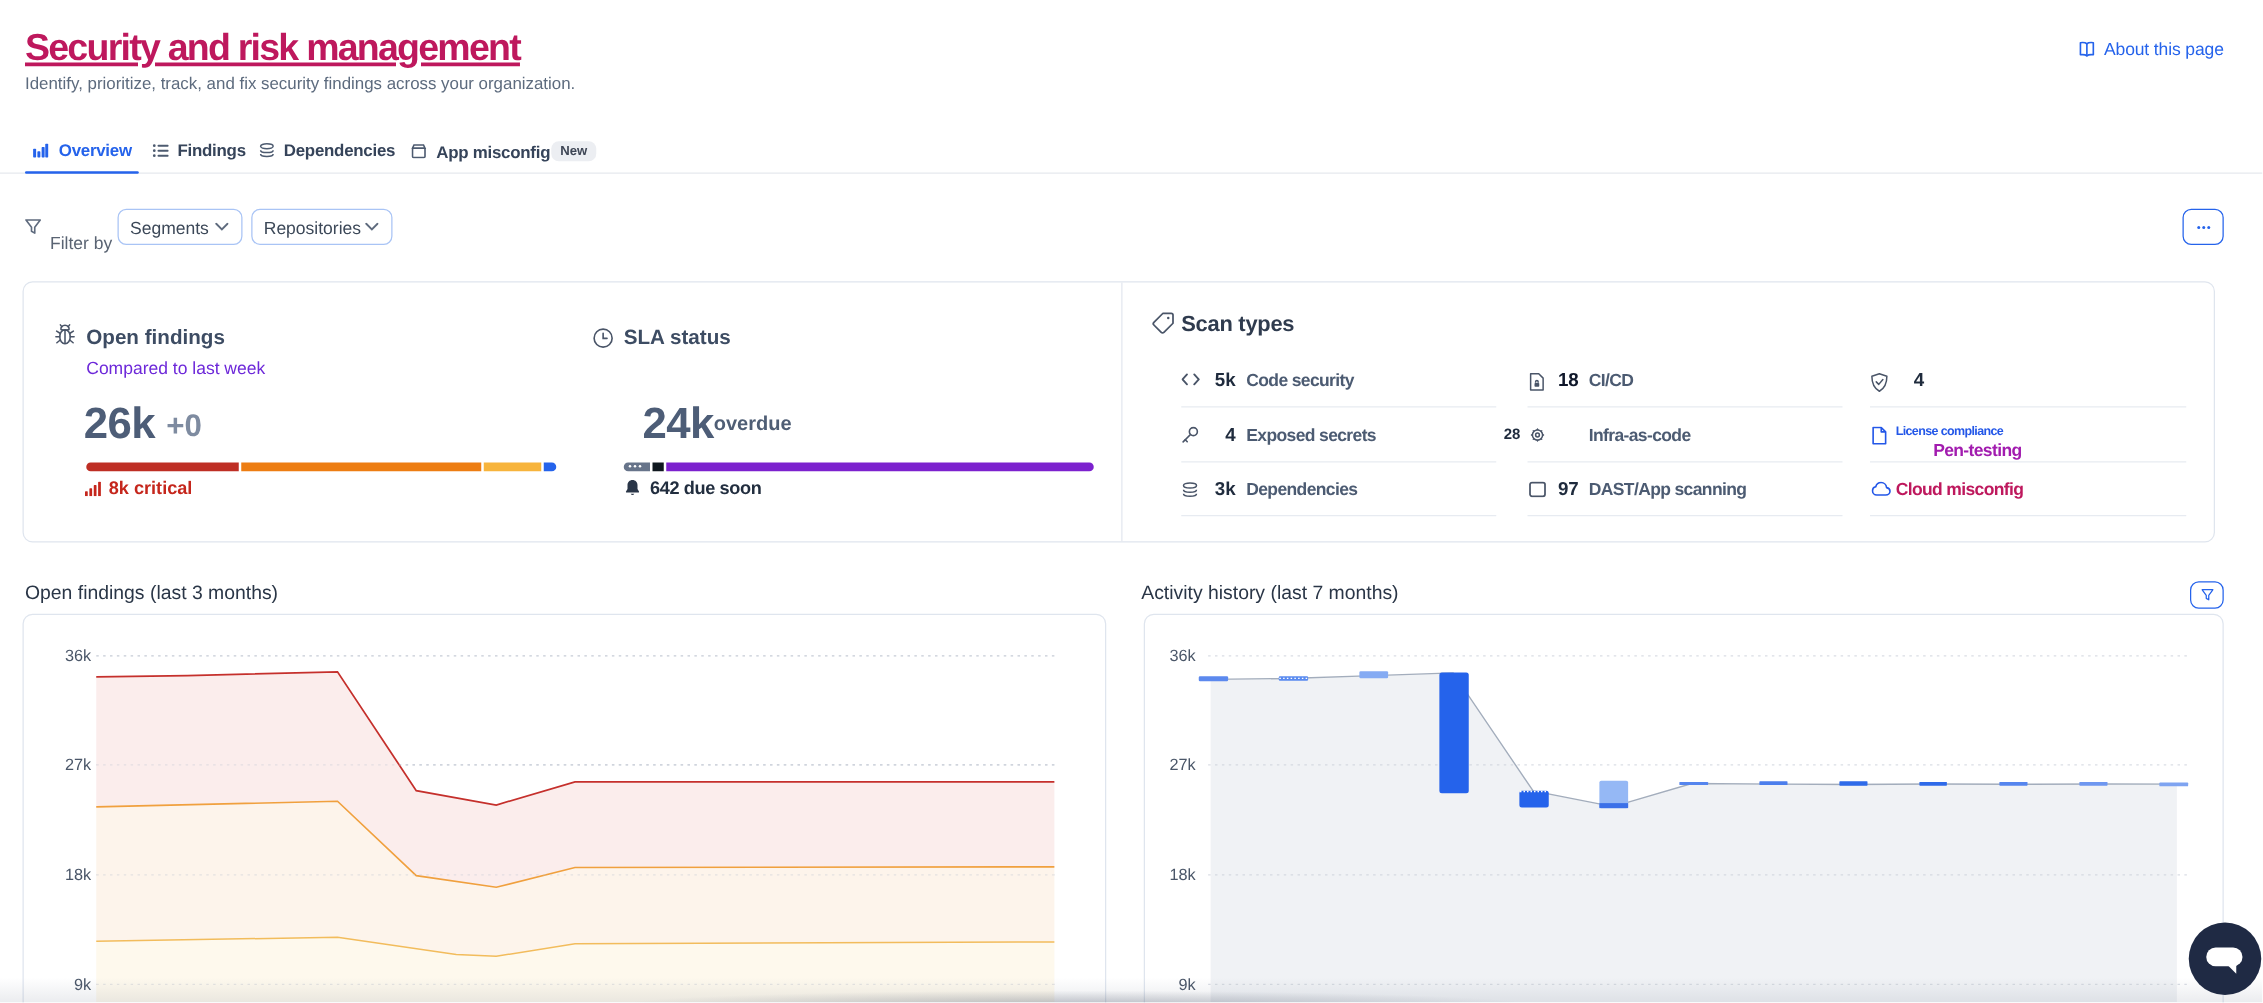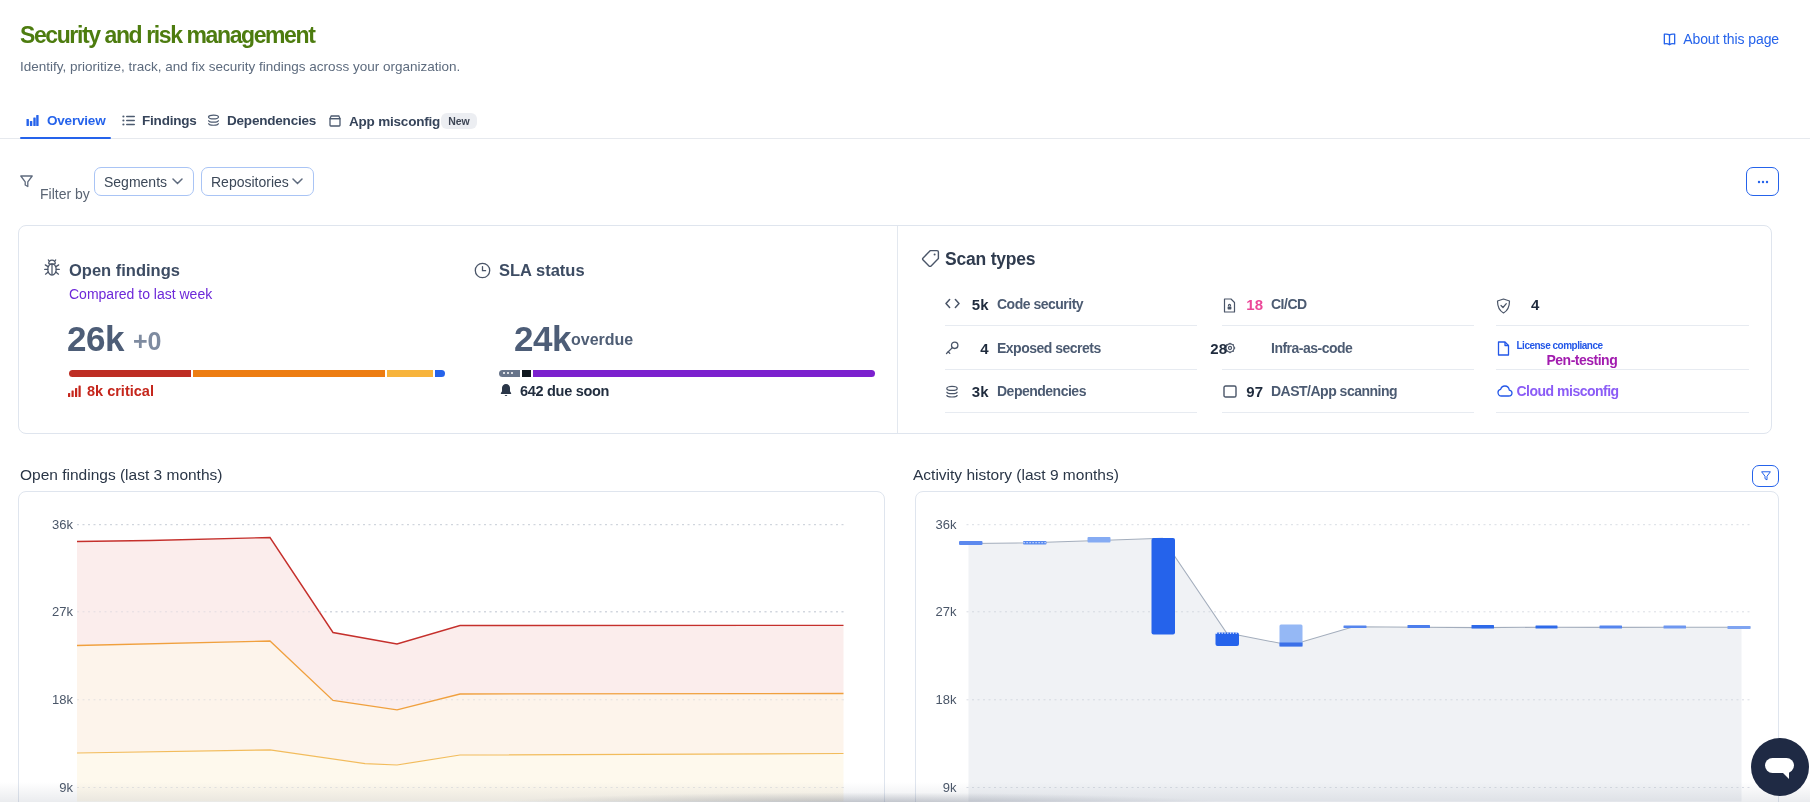--- a/index.html
+++ b/index.html
@@ -5,21 +5,21 @@
   * { margin:0; padding:0; box-sizing:border-box; }
   html,body { width:1810px; height:802px; background:#fff; overflow:hidden;
     font-family:"Liberation Sans", sans-serif; position:relative; }
   .abs { position:absolute; }
   .card { position:absolute; background:#fff; border:1px solid #DFE5EE; border-radius:8px; }
   svg { display:block; }
 </style>
 </head>
 <body>
 
-<div class="abs" style="left:20px; top:22px; font-size:23px; font-weight:700; color:#4d7c0f; letter-spacing:-1.4px;">Security and risk management</div>
+<div class="abs" style="left:20px; top:22px; font-size:30px; font-weight:700; color:#be185d; letter-spacing:-1.4px;text-decoration:underline;">Security and risk management</div>
 <div class="abs" style="left:20px; top:59px; font-size:13.5px; color:#5D6B7E;">Identify, prioritize, track, and fix security findings across your organization.</div>
 
 <div class="abs" style="right:31px; top:31px; display:flex; align-items:center; gap:6px; color:#2563EB; font-size:14px; letter-spacing:-0.1px;">
   <svg width="15" height="15" viewBox="0 0 16 16" fill="none" stroke="#2563EB" stroke-width="1.4" stroke-linecap="round" stroke-linejoin="round">
     <path d="M8 3.2 C6.8 2.2 4.8 2 2.5 2.3 V12.6 C4.8 12.3 6.8 12.5 8 13.5 C9.2 12.5 11.2 12.3 13.5 12.6 V2.3 C11.2 2 9.2 2.2 8 3.2 Z"></path>
     <path d="M8 3.2 V13.3"></path>
   </svg>
   <span>About this page</span>
 </div>
 
@@ -179,21 +179,21 @@
     <div class="abs" style="left:928.5px; top:296px; width:60px; text-align:right; font-size:15px; font-weight:700; color:#1F2B3D;">5k</div>
     <div class="abs" style="left:997px; top:296px; font-size:14px; font-weight:700; color:#4C5B72; letter-spacing:-0.5px;">Code security</div>
     <div class="abs" style="left:945px; top:325px; width:251.5px; height:1px; background:#E7EBF1;"></div>
     <div class="abs" style="left:1223px; top:297.5px;">
       <svg width="13" height="15" viewBox="0 0 13 15" fill="none" stroke="#4A5568" stroke-width="1.2" stroke-linejoin="round">
         <path d="M1.5 1 H8 L11.5 4.5 V14 H1.5 Z"></path>
         <rect x="4.6" y="8.4" width="3.8" height="3" rx="0.6" fill="#4A5568" stroke="none"></rect>
         <path d="M5.5 8.2 V7.4 A1 1 0 0 1 7.5 7.4 V8.2"></path>
       </svg>
     </div>
-    <div class="abs" style="left:1203px; top:296px; width:60px; text-align:right; font-size:15px; font-weight:700; color:#ec4899;">18</div>
+    <div class="abs" style="left:1203px; top:296px; width:60px; text-align:right; font-size:15px; font-weight:700; color:#0f172a;">18</div>
     <div class="abs" style="left:1271px; top:296px; font-size:14px; font-weight:700; color:#4C5B72; letter-spacing:-0.5px;">CI/CD</div>
     <div class="abs" style="left:1221.5px; top:325px; width:252px; height:1px; background:#E7EBF1;"></div>
     <div class="abs" style="left:1495.5px; top:297.5px;">
       <svg width="15" height="16" viewBox="0 0 15 16" fill="none" stroke="#4A5568" stroke-width="1.2" stroke-linejoin="round">
         <path d="M7.5 1 L13.5 3 C13.5 8.5 12 12.5 7.5 15 C3 12.5 1.5 8.5 1.5 3 Z"></path>
         <path d="M5 7.5 L7 9.5 L10.3 5.6" stroke-linecap="round"></path>
       </svg>
     </div>
     <div class="abs" style="left:1479.3px; top:296px; width:60px; text-align:right; font-size:15px; font-weight:700; color:#1F2B3D;">4</div>
     <div class="abs" style="left:1546.5px; top:312px; font-size:14px; font-weight:700; color:#a21caf; letter-spacing:-0.5px;margin-top:40px;">Pen-testing</div>
@@ -208,21 +208,21 @@
     <div class="abs" style="left:928.5px; top:339.5px; width:60px; text-align:right; font-size:15px; font-weight:700; color:#1F2B3D;">4</div>
     <div class="abs" style="left:997px; top:339.5px; font-size:14px; font-weight:700; color:#4C5B72; letter-spacing:-0.5px;">Exposed secrets</div>
     <div class="abs" style="left:945px; top:369px; width:251.5px; height:1px; background:#E7EBF1;"></div>
     <div class="abs" style="left:1223px; top:341px;">
       <svg width="14" height="14" viewBox="0 0 24 24" fill="none" stroke="#4A5568" stroke-width="2.1" stroke-linejoin="round">
         <path d="M12 2.5 L14 5 H10 Z M12 21.5 L10 19 H14 Z M2.5 12 L5 10 V14 Z M21.5 12 L19 14 V10 Z M5.3 5.3 L8.4 6 L6 8.4 Z M18.7 18.7 L15.6 18 L18 15.6 Z M18.7 5.3 L18 8.4 L15.6 6 Z M5.3 18.7 L6 15.6 L8.4 18 Z" fill="#4A5568" stroke="none"></path>
         <circle cx="12" cy="12" r="7"></circle>
         <circle cx="12" cy="12" r="2.6"></circle>
       </svg>
     </div>
-    <div class="abs" style="left:1167px; top:339.5px; width:60px; text-align:right; font-size:15px; font-weight:700; color:#1F2B3D;">28</div>
+    <div class="abs" style="left:1203px; top:339.5px; width:60px; text-align:left; font-size:12px; font-weight:700; color:#1F2B3D;">28</div>
     <div class="abs" style="left:1271px; top:339.5px; font-size:14px; font-weight:700; color:#4C5B72; letter-spacing:-0.5px;">Infra-as-code</div>
     <div class="abs" style="left:1221.5px; top:369px; width:252px; height:1px; background:#E7EBF1;"></div>
     <div class="abs" style="left:1497px; top:341px;">
       <svg width="13" height="15" viewBox="0 0 13 15" fill="none" stroke="#2357E8" stroke-width="1.3" stroke-linejoin="round">
         <path d="M1.5 1 H8 L11.5 4.5 V14 H1.5 Z"></path>
         <path d="M8 1 V4.5 H11.5"></path>
       </svg>
     </div>
     <div class="abs" style="left:1516.5px; top:339.5px; font-size:10px; font-weight:700; color:#2357E8; letter-spacing:-0.5px;">License compliance</div>
     <div class="abs" style="left:1495.5px; top:369px; width:253px; height:1px; background:#E7EBF1;"></div>
@@ -242,26 +242,26 @@
       </svg>
     </div>
     <div class="abs" style="left:1203px; top:383px; width:60px; text-align:right; font-size:15px; font-weight:700; color:#1F2B3D;">97</div>
     <div class="abs" style="left:1271px; top:383px; font-size:14px; font-weight:700; color:#4C5B72; letter-spacing:-0.5px;">DAST/App scanning</div>
     <div class="abs" style="left:1221.5px; top:411.5px; width:252px; height:1px; background:#E7EBF1;"></div>
     <div class="abs" style="left:1497px; top:384.5px;">
       <svg width="16" height="12" viewBox="0 0 16 12" fill="none" stroke="#2357E8" stroke-width="1.3" stroke-linejoin="round">
         <path d="M4.4 11 H11.6 C13.5 11 15 9.7 15 8 C15 6.5 13.9 5.4 12.3 5.1 C12 2.8 10.2 1 7.9 1 C5.8 1 4.1 2.4 3.6 4.4 C2.1 4.7 1 5.9 1 7.5 C1 9.4 2.5 11 4.4 11 Z"></path>
       </svg>
     </div>
-    <div class="abs" style="left:1516.5px; top:383px; font-size:14px; font-weight:700; color:#8b5cf6; letter-spacing:-0.5px;">Cloud misconfig</div>
+    <div class="abs" style="left:1516.5px; top:383px; font-size:14px; font-weight:700; color:#be185d; letter-spacing:-0.5px;">Cloud misconfig</div>
     <div class="abs" style="left:1495.5px; top:411.5px; width:253px; height:1px; background:#E7EBF1;"></div>
   </div>
 
 <div class="abs" style="left:20px; top:466px; font-size:15.5px; color:#2A3647;">Open findings (last 3 months)</div>
-<div class="abs" style="left:913px; top:466px; font-size:15.5px; color:#2A3647;">Activity history (last 9 months)</div>
+<div class="abs" style="left:913px; top:466px; font-size:15.5px; color:#2A3647;">Activity history (last 7 months)</div>
 <div class="abs" style="left:1752px; top:465px; width:27px; height:22px; border:1.4px solid #2563EB; border-radius:7px; display:flex; align-items:center; justify-content:center;">
   <svg width="10" height="10" viewBox="0 0 13 13" fill="none" stroke="#2563EB" stroke-width="1.3" stroke-linejoin="round">
       <path d="M0.8 1 H12.2 L7.8 6.8 V11.5 L5.2 10 V6.8 Z"></path>
     </svg>
 </div>
 
 <div class="card" style="left:18px; top:491px; width:867px; height:330px;"></div>
 <svg class="abs" style="left:18px; top:491px;" width="867" height="311" viewBox="18 491 867 311">
   <g stroke="#C6CCD6" stroke-width="1" stroke-dasharray="2,3.5">
     <line x1="77" y1="524.7" x2="843.5" y2="524.7"></line>

